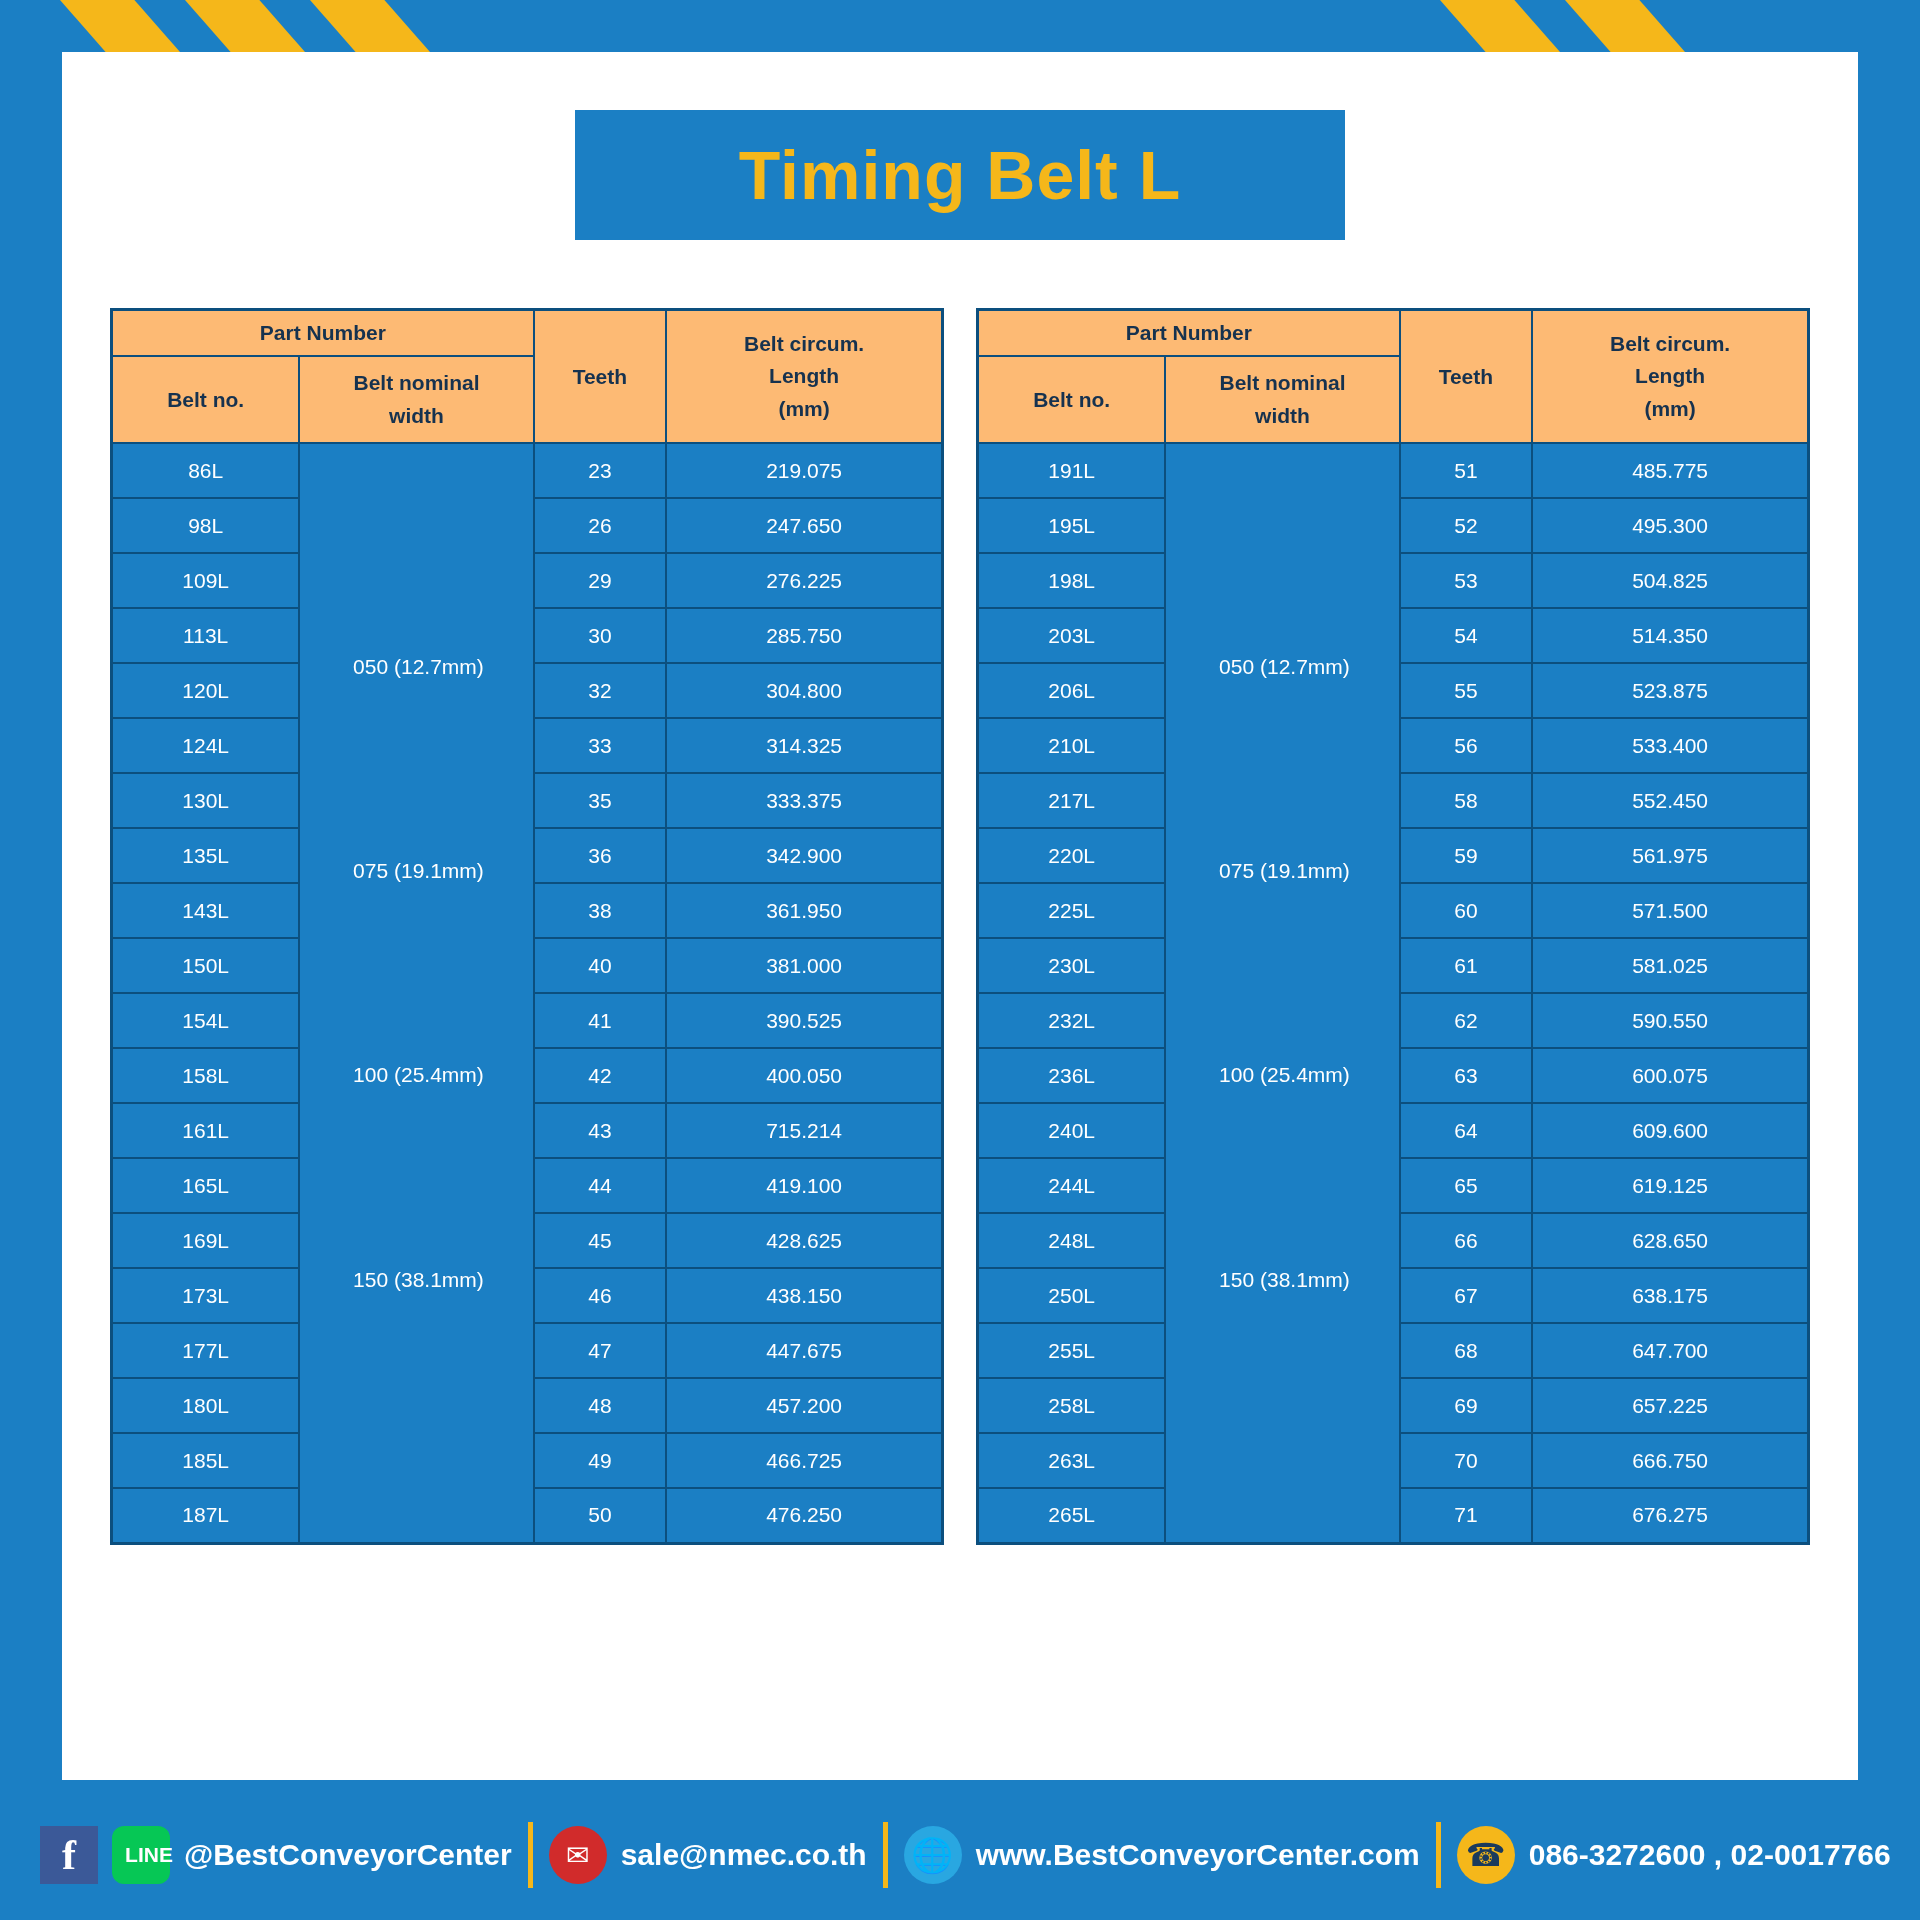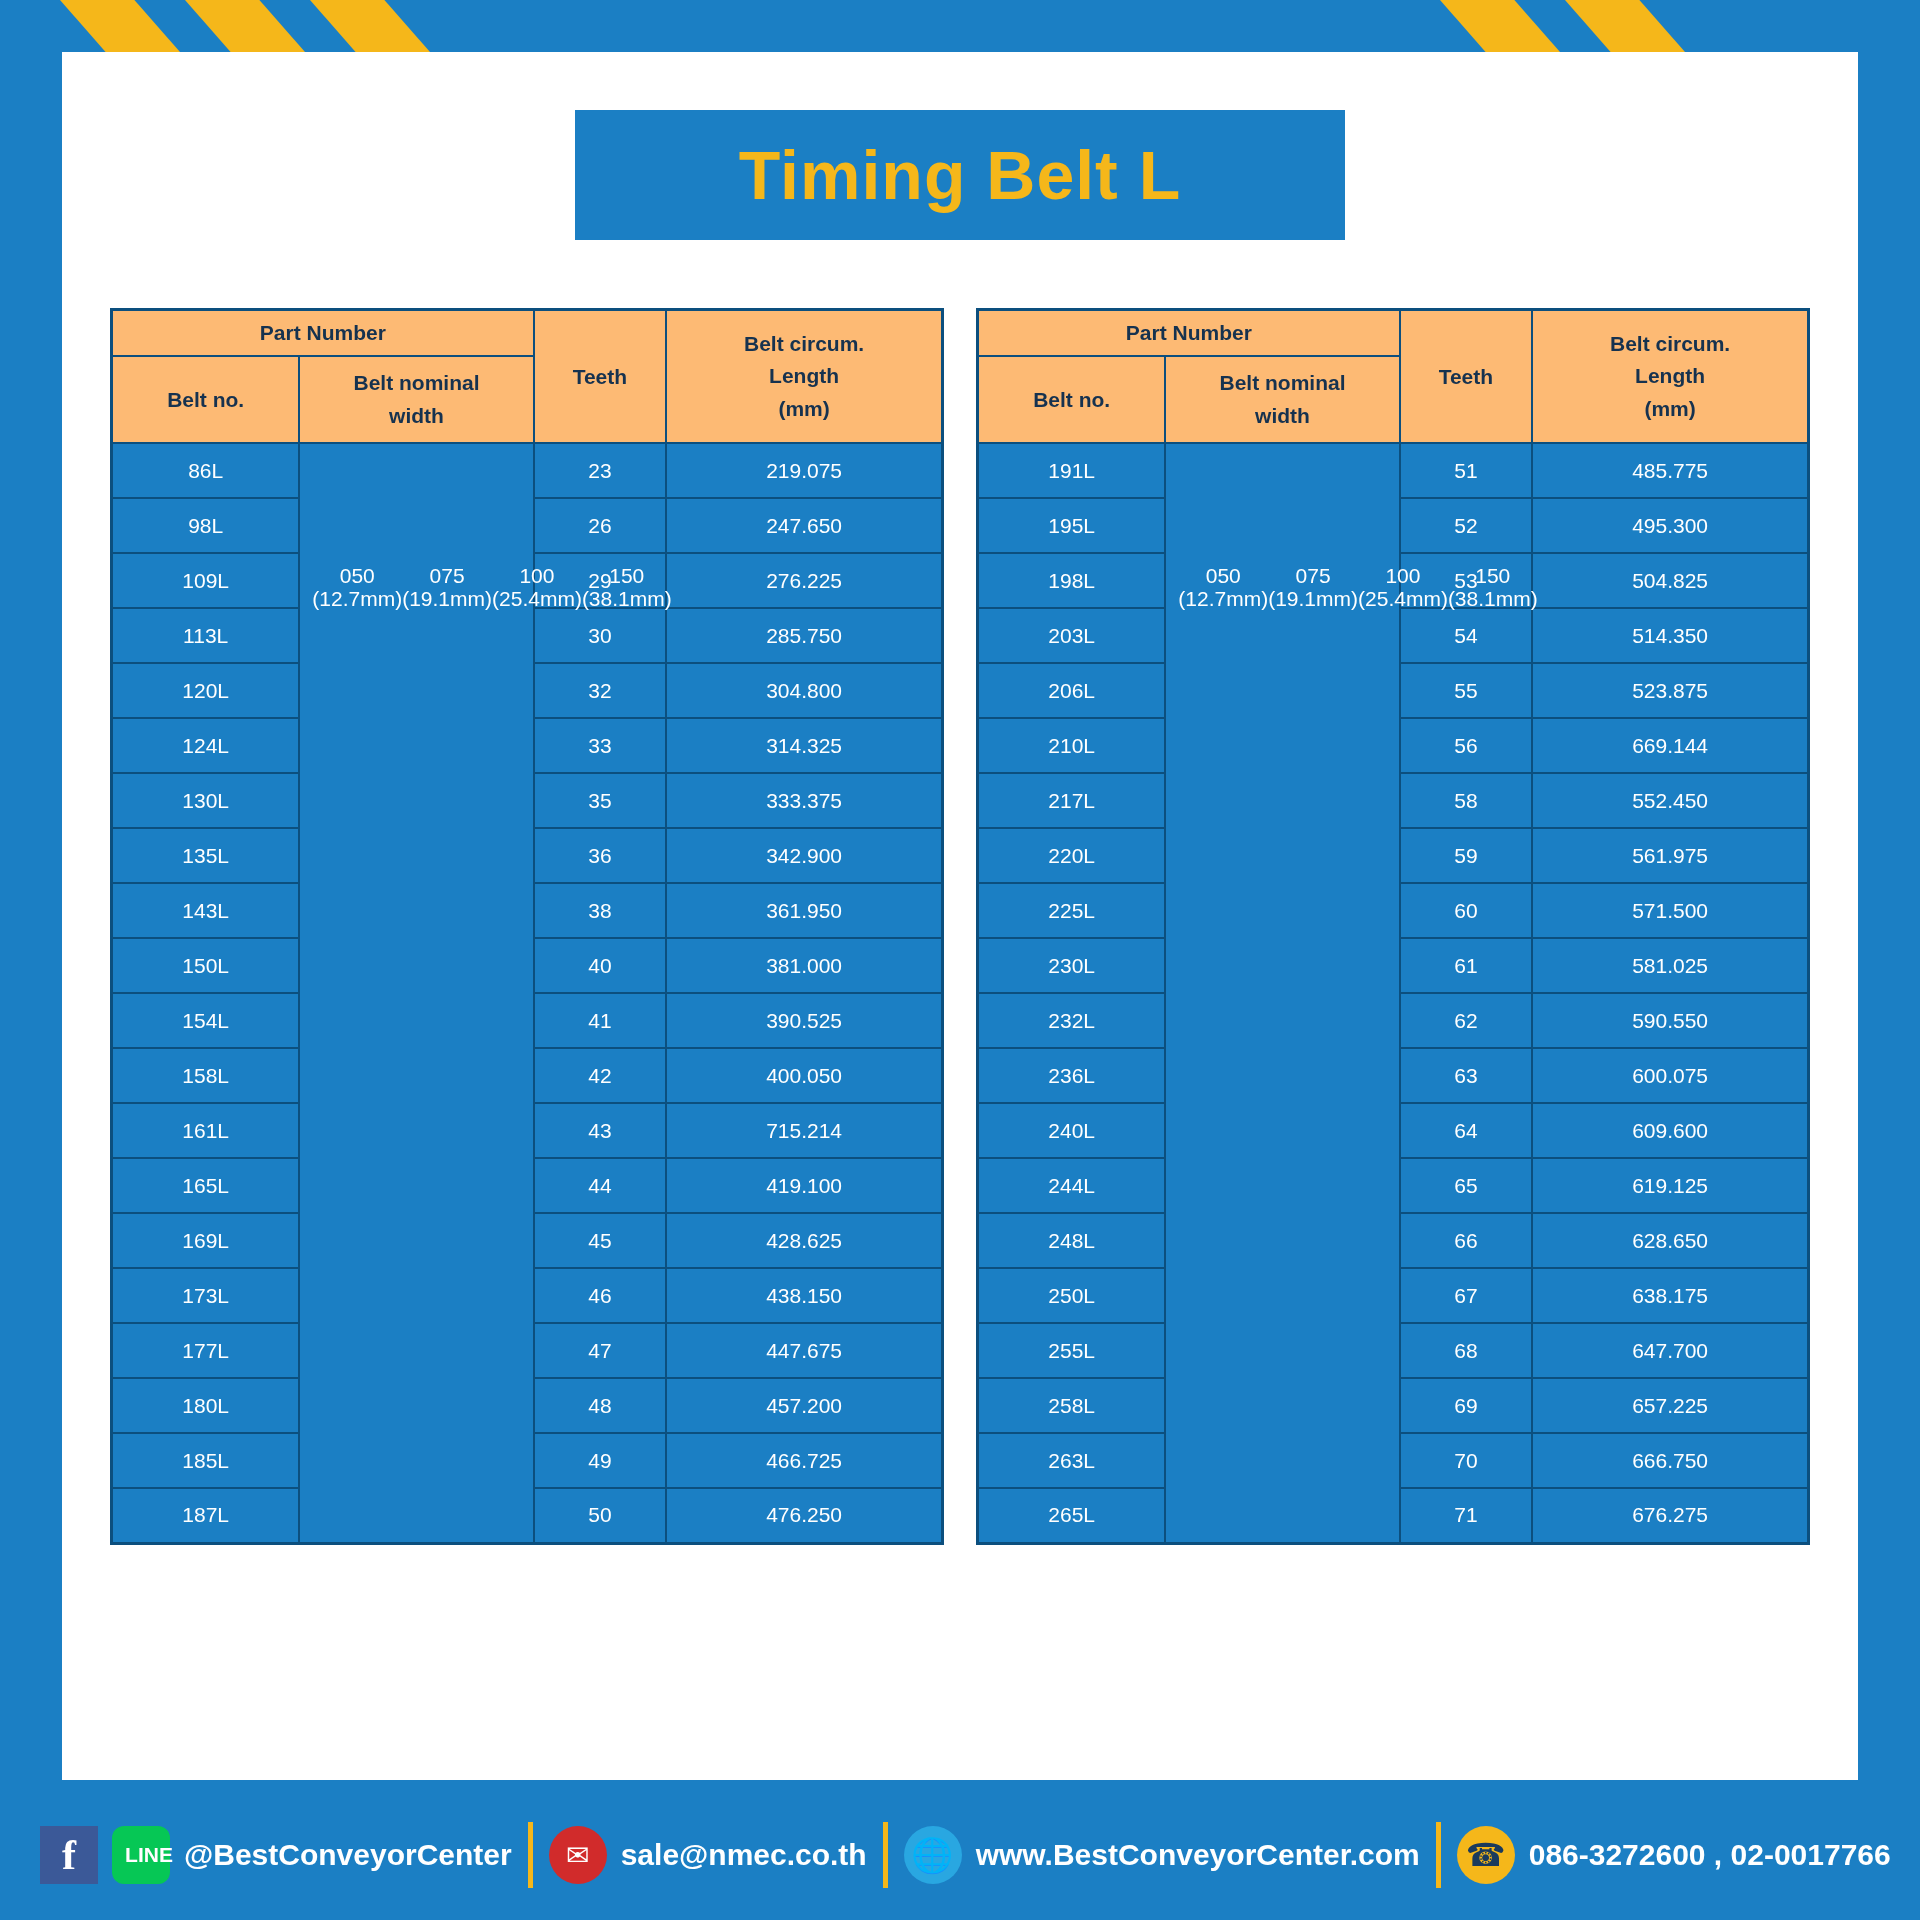--- a/index.html
+++ b/index.html
@@ -80,23 +80,24 @@
     height: 55px;
   }
   td.width-cell {
     color: #ffffff;
     font-size: 21px;
     vertical-align: middle;
     padding: 0;
   }
   .width-stack {
     display: flex;
+    flex-direction: column;
     justify-content: space-around;
     height: 100%;
-    padding: 120px 0 160px 12px;
+    padding: 120px 0 160px 4px;
   }
   .width-stack div { padding: 0; line-height: 1.1; }
   col.c-belt { width: 170px; }
   col.c-width { width: 212px; }
   col.c-teeth { width: 120px; }
   col.c-len { width: 250px; }
 
   
   .watermark {
     position: absolute;
@@ -350,21 +351,21 @@
             <td>514.350</td>
           </tr>
           <tr>
             <td>206L</td>
             <td>55</td>
             <td>523.875</td>
           </tr>
           <tr>
             <td>210L</td>
             <td>56</td>
-            <td>669.144</td>
+            <td>533.400</td>
           </tr>
           <tr>
             <td>217L</td>
             <td>58</td>
             <td>552.450</td>
           </tr>
           <tr>
             <td>220L</td>
             <td>59</td>
             <td>561.975</td>

